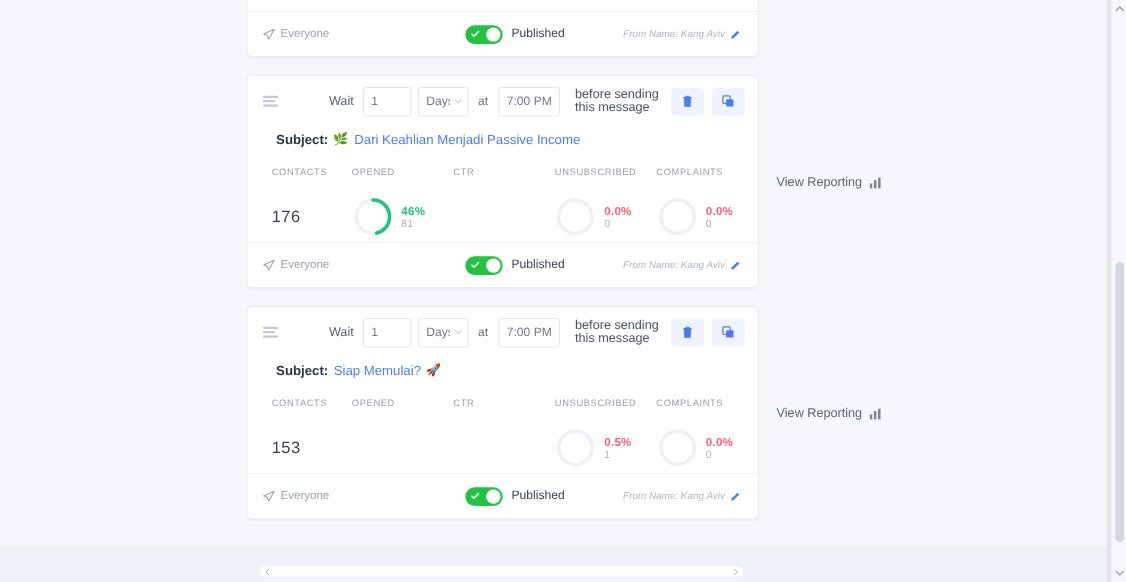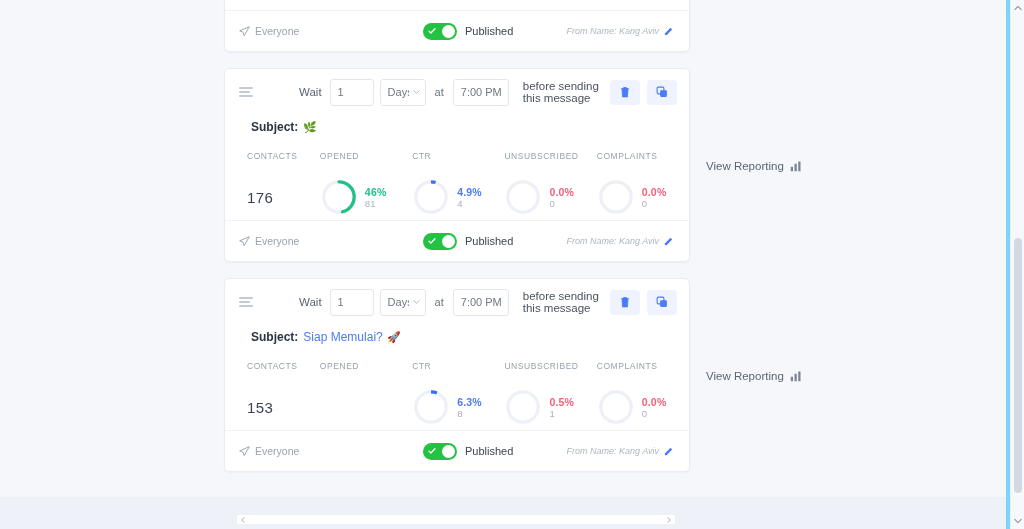--- a/index.html
+++ b/index.html
@@ -5,21 +5,21 @@
   * { box-sizing: border-box; margin: 0; padding: 0; }
   html, body {
     width: 1024px; height: 529px;
     font-family: "Liberation Sans", sans-serif;
     background: #f4f6fa;
     overflow: hidden;
   }
   .page {
     position: relative;
     width: 1024px; height: 529px;
-    background: #7dd3fc;
+    background: #e5e5e5;
   }
   
   .bg-white-top {
     position: absolute; left: 0; top: 0; width: 1006px; height: 497px;
     background: #f5f7fb;
   }
   .bg-bottom {
     position: absolute; left: 0; top: 497px; width: 1006px; height: 32px;
     background: #eef1f7;
   }
@@ -287,20 +287,21 @@
             <rect x="1.5" y="1.5" width="9" height="9" rx="1.5" fill="none" stroke="#4b7bf5" stroke-width="1.5"></rect>
             <rect x="5.5" y="5.5" width="9" height="9" rx="1.5" fill="#4b7bf5"></rect>
           </svg>
         </button>
       </div>
     </div>
 
     <div class="subject-row">
       <span class="subject-lbl">Subject:</span>
       <span class="subject-emoji">🌿</span>
+      <a class="subject-link">Dari Keahlian Menjadi Passive Income</a>
     </div>
 
     <div class="metrics">
       <div class="metric metric-contacts">
         <div class="metric-head">CONTACTS</div>
         <div class="metric-body">
           <div class="contacts-num">176</div>
         </div>
       </div>
 
@@ -313,30 +314,20 @@
           </svg>
           <div class="metric-vals">
             <span class="metric-pct pct-green">46%</span>
             <span class="metric-cnt">81</span>
           </div>
         </div>
       </div>
 
       <div class="metric">
         <div class="metric-head">CTR</div>
-        <div class="metric-body">
-          <svg class="donut" viewBox="0 0 40 40">
-            <circle cx="20" cy="20" r="16" fill="none" stroke="#edf0f6" stroke-width="3.4"></circle>
-            <circle cx="20" cy="20" r="16" fill="none" stroke="#3b6ef0" stroke-width="3.4" stroke-linecap="butt" transform="rotate(-90 20 20)" stroke-dasharray="4.9 95.6"></circle>
-          </svg>
-          <div class="metric-vals">
-            <span class="metric-pct pct-blue">4.9%</span>
-            <span class="metric-cnt">4</span>
-          </div>
-        </div>
       </div>
 
       <div class="metric">
         <div class="metric-head">UNSUBSCRIBED</div>
         <div class="metric-body">
           <svg class="donut" viewBox="0 0 40 40">
             <circle cx="20" cy="20" r="16" fill="none" stroke="#edf0f6" stroke-width="3.4"></circle>
           </svg>
           <div class="metric-vals">
             <span class="metric-pct pct-red">0.0%</span>
@@ -433,30 +424,20 @@
           <div class="contacts-num">153</div>
         </div>
       </div>
 
       <div class="metric">
         <div class="metric-head">OPENED</div>
       </div>
 
       <div class="metric">
         <div class="metric-head">CTR</div>
-        <div class="metric-body">
-          <svg class="donut" viewBox="0 0 40 40">
-            <circle cx="20" cy="20" r="16" fill="none" stroke="#edf0f6" stroke-width="3.4"></circle>
-            <circle cx="20" cy="20" r="16" fill="none" stroke="#3b6ef0" stroke-width="3.4" stroke-linecap="butt" transform="rotate(-90 20 20)" stroke-dasharray="6.3 94.2"></circle>
-          </svg>
-          <div class="metric-vals">
-            <span class="metric-pct pct-blue">6.3%</span>
-            <span class="metric-cnt">8</span>
-          </div>
-        </div>
       </div>
 
       <div class="metric">
         <div class="metric-head">UNSUBSCRIBED</div>
         <div class="metric-body">
           <svg class="donut" viewBox="0 0 40 40">
             <circle cx="20" cy="20" r="16" fill="none" stroke="#edf0f6" stroke-width="3.4"></circle>
           </svg>
           <div class="metric-vals">
             <span class="metric-pct pct-red">0.5%</span>

